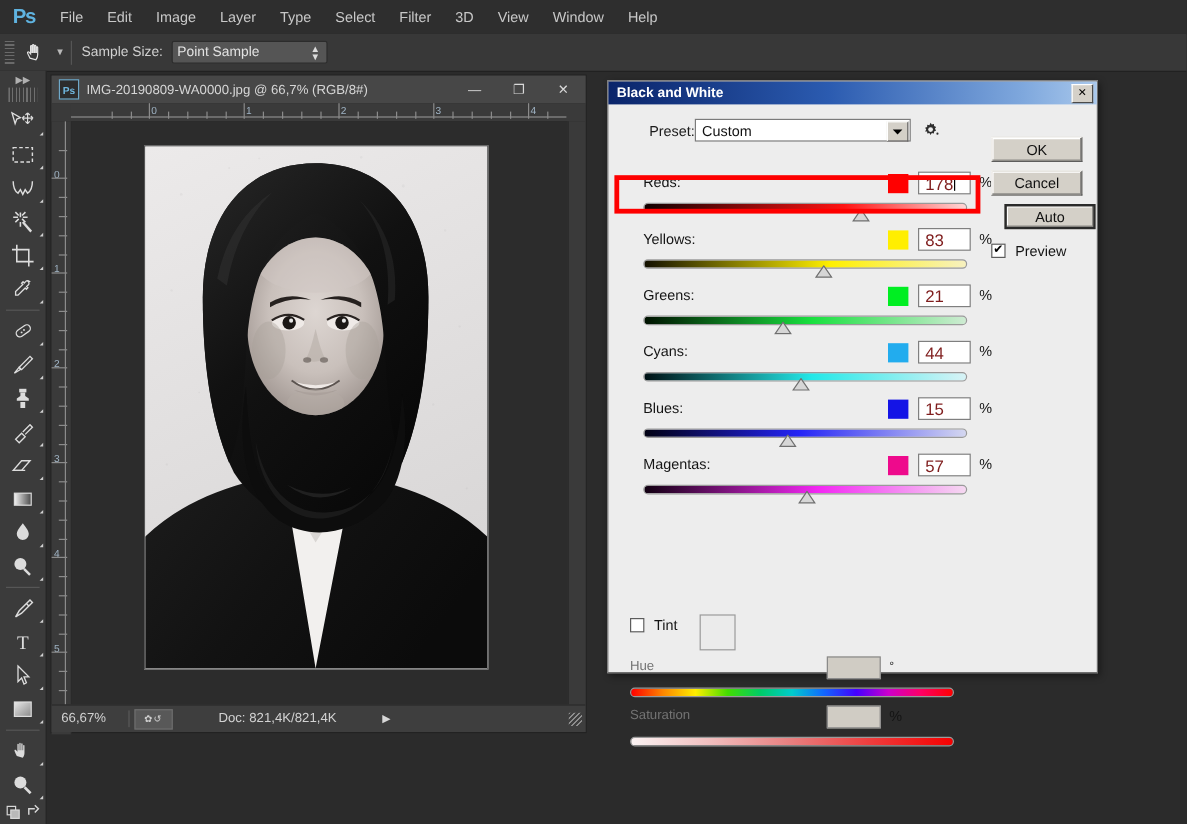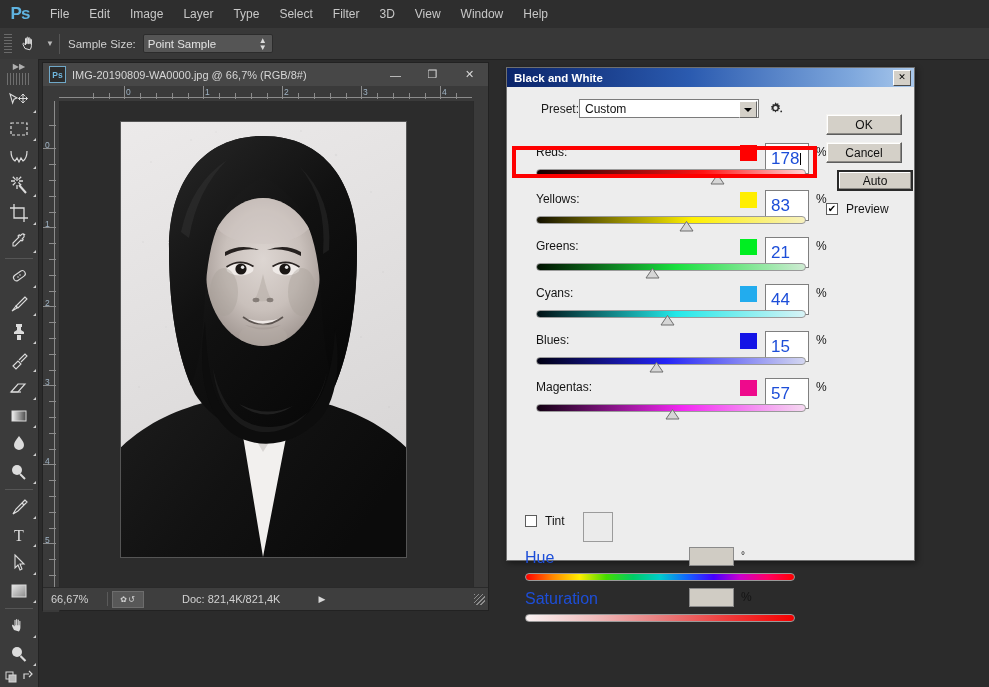--- a/index.html
+++ b/index.html
@@ -140,23 +140,23 @@
   }
   .preset-arrow i{width:0;height:0;border-left:4px solid transparent;border-right:4px solid transparent;
     border-top:4px solid #000;display:block;}
   .gear{margin-left:9px;display:flex;align-items:center;}
 
   .channels{position:absolute;left:29px;top:58px;width:272px;}
   .ch{height:47px;position:relative;}
   .ch-label{position:absolute;left:0;top:0;font-size:12px;color:#141414;}
   .ch-sw{position:absolute;left:204px;top:0;width:17px;height:16px;}
   .ch-val{
-    position:absolute;left:229px;top:-2px;width:44px;height:31px;background:#fff;
+    position:absolute;left:229px;top:-2px;width:44px;height:19px;background:#fff;
     border:1px solid #7f7f7f;box-sizing:border-box;display:flex;align-items:center;
-    padding-left:5px;font-size:17px;color:#1d4ed8;
+    padding-left:5px;font-size:14px;color:#7f1d1d;
   }
   .ch-val .caret{display:inline-block;width:1px;height:12px;background:#000;margin-left:1px;}
   .ch-pct{position:absolute;left:280px;top:0;font-size:12px;color:#141414;}
   .track{position:absolute;left:0;top:24px;width:270px;height:8px;
     border:1px solid #9a9a9a;border-radius:4px;box-sizing:border-box;overflow:hidden;}
   .thumb{
     position:absolute;top:29px;width:15px;height:11px;
   }
   .thumb svg{display:block;}
 
@@ -167,21 +167,21 @@
   }
 
   .tint-row{position:absolute;left:18px;top:425px;display:flex;align-items:flex-start;}
   .cbx{width:12px;height:12px;background:#fff;border:1px solid #5c5c5c;box-sizing:border-box;
     display:flex;align-items:center;justify-content:center;margin-top:3px;}
   .cbx-mark{color:#000;font-size:10px;line-height:1;font-weight:bold;}
   .tint-lbl{margin-left:8px;font-size:12px;color:#141414;margin-top:2px;text-align:right;}
   .tint-swatch{margin-left:18px;width:30px;height:30px;background:#ebebeb;border:1px solid #9b9b9b;box-sizing:border-box;}
 
   .hs{position:absolute;left:18px;width:272px;}
-  .hs-lbl{position:absolute;left:0;top:0;font-size:16px;color:#1d4ed8;}
+  .hs-lbl{position:absolute;left:0;top:0;font-size:11px;color:#737373;}
   .hs-box{position:absolute;left:164px;top:-2px;width:45px;height:19px;background:#d0ccc4;
     border:1px solid #8a8a8a;box-sizing:border-box;}
   .hs-unit{position:absolute;left:216px;top:0;font-size:12px;color:#141414;}
   .hs-unit.deg{top:1px;font-size:10px;}
   .hs-track{position:absolute;left:0;top:24px;width:270px;height:8px;
     border:1px solid #9a9a9a;border-radius:4px;box-sizing:border-box;}
 
   .btncol{position:absolute;left:319px;top:27px;width:76px;}
   .dbtn{
     width:76px;height:21px;background:#d4d0c8;

